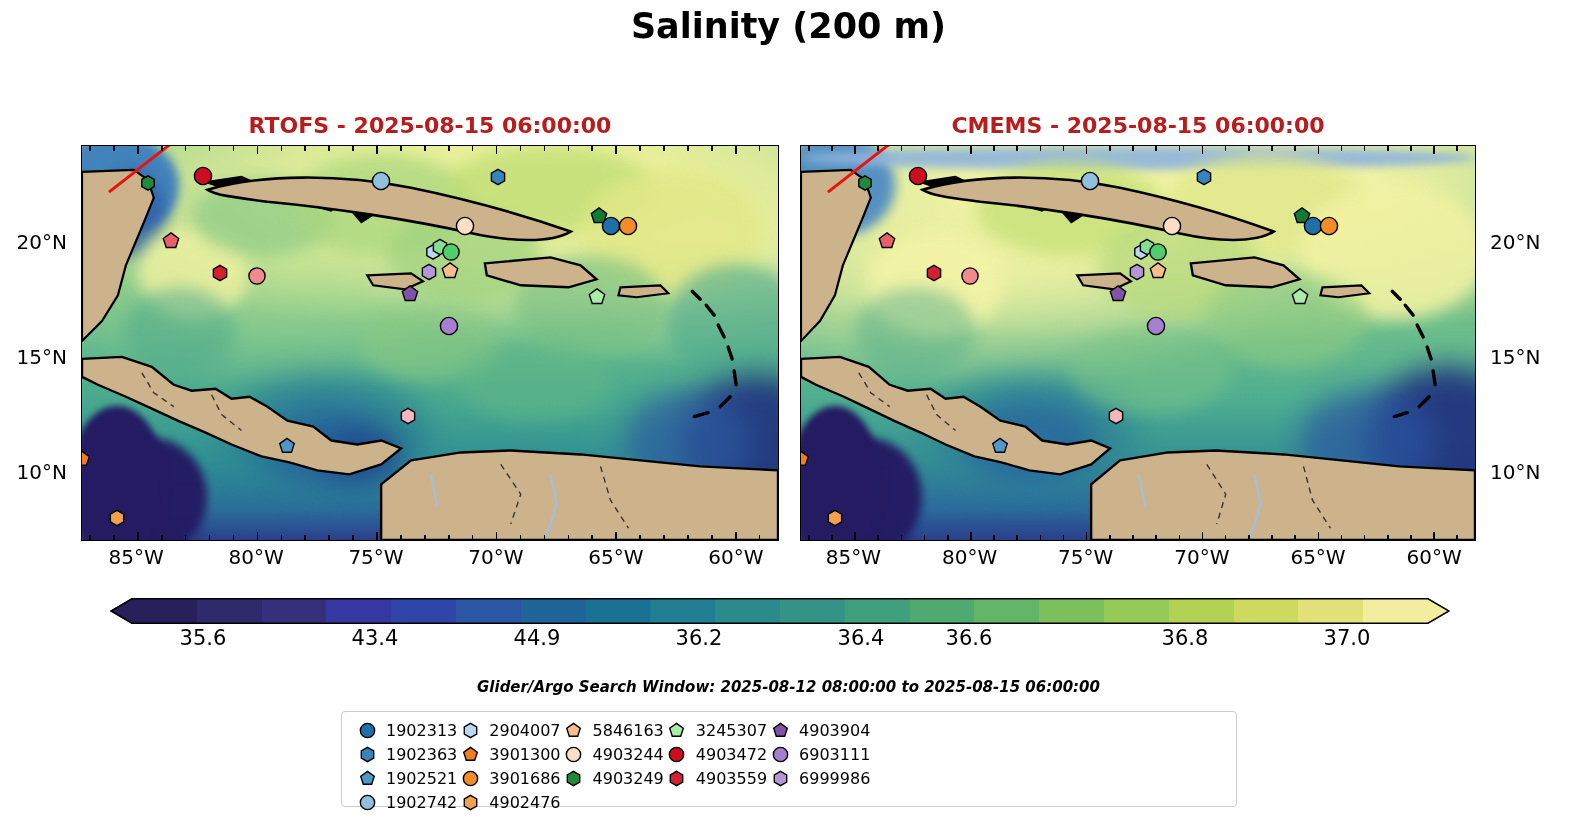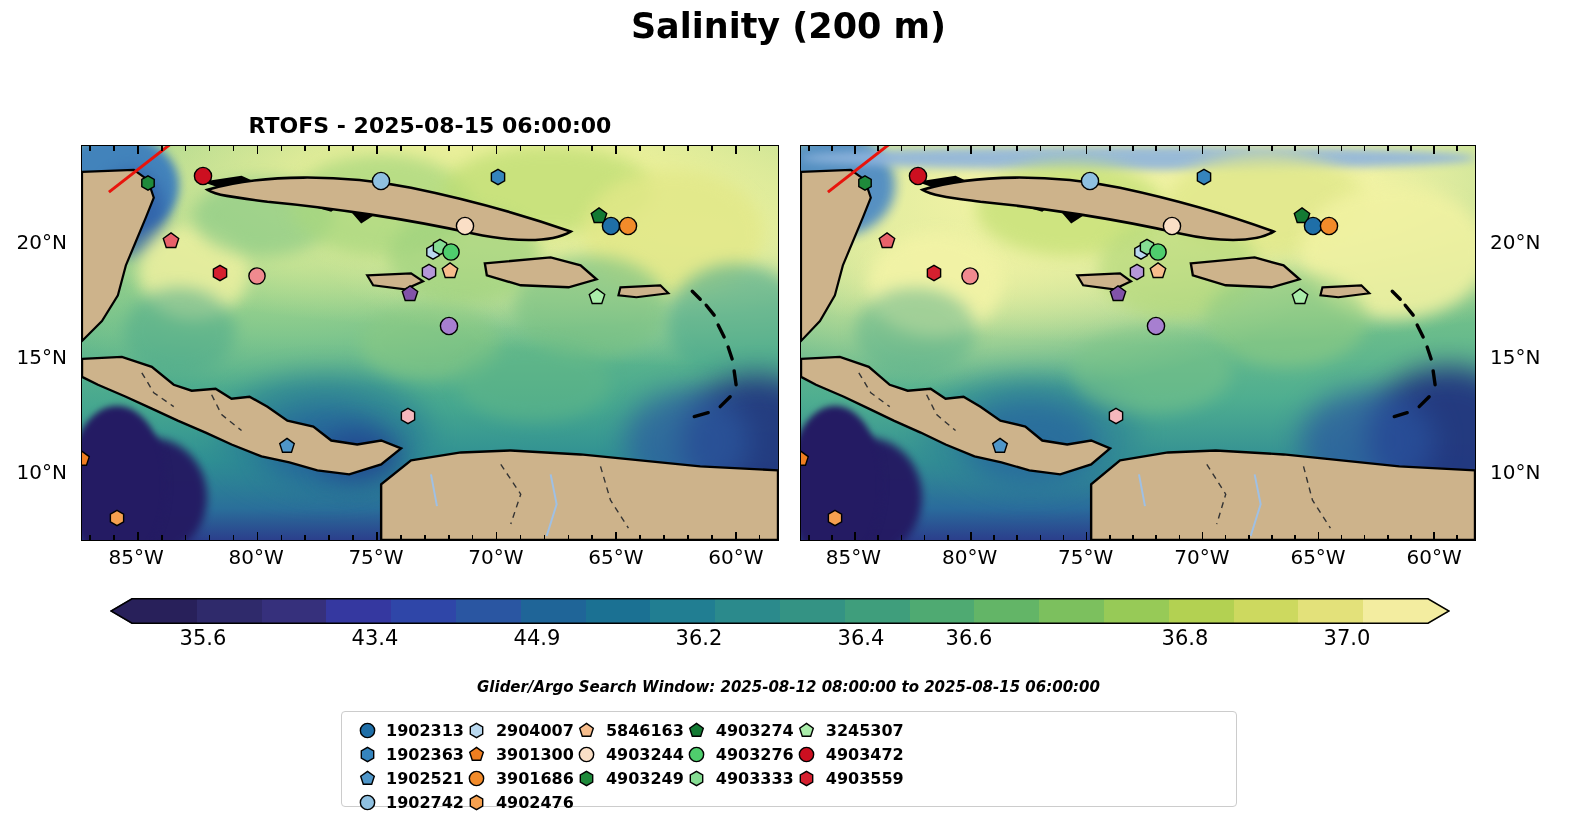--- a/index.html
+++ b/index.html
@@ -14,21 +14,21 @@
     position:absolute;left:0;top:6px;width:1577px;text-align:center;
     font-size:35px;font-weight:bold;color:#000;letter-spacing:0px;
   }
 
   .panel{position:absolute;top:145px;height:396px;box-sizing:border-box;}
   .panel.left{left:81px;width:698px;}
   .panel.right{left:800px;width:676px;}
 
   .panel-title{
     position:absolute;top:-32px;left:0;width:100%;text-align:center;
-    font-size:22px;font-weight:bold;color:#000000;white-space:nowrap;
+    font-size:22px;font-weight:bold;color:#b91c1c;white-space:nowrap;
   }
 
   .mapbox{
     position:absolute;inset:0;overflow:hidden;
     border:1.6px solid #000;box-sizing:border-box;background:#9fc0e4;
   }
   .maplayer{position:absolute;inset:0;}
 
   
   .ocean-base{
@@ -81,21 +81,21 @@
   }
 
   
   #legend{
     position:absolute;left:341px;top:711px;width:896px;height:96px;
     border:1px solid #cccccc;border-radius:4px;background:#ffffff;
     box-sizing:border-box;padding:8px 10px 6px 12px;
   }
   #legend-grid{display:flex;gap:0px;}
   .lg-col{display:flex;flex-direction:column;gap:3px;}
-  .lg-item{display:flex;align-items:center;height:21px;font-weight:bold;}
+  .lg-item{display:flex;align-items:center;height:21px;}
   .lg-sym{width:26px;display:flex;align-items:center;justify-content:center;}
   .lg-txt{font-size:16px;color:#000;margin-left:6px;white-space:nowrap;}
 </style>
 </head>
 <body>
 
 <div id="root">
 
   <div class="fig-title">Salinity (200 m)</div>
 
@@ -371,20 +371,21 @@
         <div class="xlab" style="left: 59.4502%;">70°W</div>
         <div class="xlab" style="left: 76.6323%;">65°W</div>
         <div class="xlab" style="left: 93.8144%;">60°W</div>
         <div class="ylab-l" style="top: 24.4186%;">20°N</div>
         <div class="ylab-l" style="top: 53.4884%;">15°N</div>
         <div class="ylab-l" style="top: 82.5581%;">10°N</div>
       </div>
   </div>
 
   <div class="panel right">
+    <div class="panel-title">CMEMS - 2025-08-15 06:00:00</div>
     <div class="mapbox">
       <div class="maplayer">
         <div class="ocean-base" style="background:
              radial-gradient(150% 70% at 55% 10%, #f0f2a4 0%, #f0f2a4 20%, rgba(240,242,164,0) 58%),
              radial-gradient(80% 50% at 24% 30%, #eef1a0 0%, rgba(238,241,160,0) 66%),
              linear-gradient(180deg,#93ce88 0%,#86c986 24%,#6cbd8b 46%,#4fae90 64%,#338f93 80%,#2a6b9c 92%,#2b3f8c 100%);"></div>
         <div class="o" style="left:-4%;top:-3%;width:18%;height:26%;background:#4f8cc4;opacity:.95;filter:blur(6px);"></div>
         <div class="o" style="left:0%;top:0%;width:100%;height:6%;background:#8fb4dd;opacity:.9;filter:blur(4px);"></div>
         <div class="o" style="left:10%;top:22%;width:20%;height:26%;background:#f2f3a6;opacity:.9;"></div>
         <div class="o" style="left:26%;top:4%;width:28%;height:24%;background:#c6e178;opacity:.8;"></div>
@@ -775,64 +776,64 @@
                 <polygon points="8.50,1.34 14.70,4.92 14.70,12.08 8.50,15.66 2.30,12.08 2.30,4.92" fill="#1f8a3b" stroke="#000" stroke-width="1.4"></polygon>
               </svg>
             </span>
             <span class="lg-txt">4903249</span>
           </div>
         </div>
         <div class="lg-col">
           <div class="lg-item">
             <span class="lg-sym">
               <svg class="shape" width="17" height="17" viewBox="0 0 17 17">
-                <polygon points="8.50,1.34 15.31,6.29 12.71,14.29 4.29,14.29 1.69,6.29" fill="#137a33" stroke="#000" stroke-width="1.4"></polygon>
-              </svg>
-            </span>
-            <span class="lg-txt">4903274</span>
-          </div>
-          <div class="lg-item">
-            <span class="lg-sym">
-              <svg class="shape" width="17" height="17" viewBox="0 0 17 17">
-                <circle cx="8.5" cy="8.5" r="7.16" fill="#4fce6d" stroke="#000" stroke-width="1.4"></circle>
-              </svg>
-            </span>
-            <span class="lg-txt">4903276</span>
-          </div>
-          <div class="lg-item">
-            <span class="lg-sym">
-              <svg class="shape" width="17" height="17" viewBox="0 0 17 17">
-                <polygon points="8.50,1.34 14.70,4.92 14.70,12.08 8.50,15.66 2.30,12.08 2.30,4.92" fill="#86dd93" stroke="#000" stroke-width="1.4"></polygon>
-              </svg>
-            </span>
-            <span class="lg-txt">4903333</span>
+                <polygon points="8.50,1.34 15.31,6.29 12.71,14.29 4.29,14.29 1.69,6.29" fill="#aaedaa" stroke="#000" stroke-width="1.4"></polygon>
+              </svg>
+            </span>
+            <span class="lg-txt">3245307</span>
+          </div>
+          <div class="lg-item">
+            <span class="lg-sym">
+              <svg class="shape" width="17" height="17" viewBox="0 0 17 17">
+                <circle cx="8.5" cy="8.5" r="7.16" fill="#cc0f20" stroke="#000" stroke-width="1.4"></circle>
+              </svg>
+            </span>
+            <span class="lg-txt">4903472</span>
+          </div>
+          <div class="lg-item">
+            <span class="lg-sym">
+              <svg class="shape" width="17" height="17" viewBox="0 0 17 17">
+                <polygon points="8.50,1.34 14.70,4.92 14.70,12.08 8.50,15.66 2.30,12.08 2.30,4.92" fill="#d5202f" stroke="#000" stroke-width="1.4"></polygon>
+              </svg>
+            </span>
+            <span class="lg-txt">4903559</span>
           </div>
         </div>
         <div class="lg-col">
           <div class="lg-item">
             <span class="lg-sym">
               <svg class="shape" width="17" height="17" viewBox="0 0 17 17">
-                <polygon points="8.50,1.34 15.31,6.29 12.71,14.29 4.29,14.29 1.69,6.29" fill="#aaedaa" stroke="#000" stroke-width="1.4"></polygon>
-              </svg>
-            </span>
-            <span class="lg-txt">3245307</span>
-          </div>
-          <div class="lg-item">
-            <span class="lg-sym">
-              <svg class="shape" width="17" height="17" viewBox="0 0 17 17">
-                <circle cx="8.5" cy="8.5" r="7.16" fill="#cc0f20" stroke="#000" stroke-width="1.4"></circle>
-              </svg>
-            </span>
-            <span class="lg-txt">4903472</span>
-          </div>
-          <div class="lg-item">
-            <span class="lg-sym">
-              <svg class="shape" width="17" height="17" viewBox="0 0 17 17">
-                <polygon points="8.50,1.34 14.70,4.92 14.70,12.08 8.50,15.66 2.30,12.08 2.30,4.92" fill="#d5202f" stroke="#000" stroke-width="1.4"></polygon>
-              </svg>
-            </span>
-            <span class="lg-txt">4903559</span>
+                <polygon points="8.50,1.34 15.31,6.29 12.71,14.29 4.29,14.29 1.69,6.29" fill="#8153a8" stroke="#000" stroke-width="1.4"></polygon>
+              </svg>
+            </span>
+            <span class="lg-txt">4903904</span>
+          </div>
+          <div class="lg-item">
+            <span class="lg-sym">
+              <svg class="shape" width="17" height="17" viewBox="0 0 17 17">
+                <circle cx="8.5" cy="8.5" r="7.16" fill="#a77fd0" stroke="#000" stroke-width="1.4"></circle>
+              </svg>
+            </span>
+            <span class="lg-txt">6903111</span>
+          </div>
+          <div class="lg-item">
+            <span class="lg-sym">
+              <svg class="shape" width="17" height="17" viewBox="0 0 17 17">
+                <polygon points="8.50,1.34 14.70,4.92 14.70,12.08 8.50,15.66 2.30,12.08 2.30,4.92" fill="#b597d8" stroke="#000" stroke-width="1.4"></polygon>
+              </svg>
+            </span>
+            <span class="lg-txt">6999986</span>
           </div>
         </div>
       </div>
   </div>
 
 </div>
 
 </body></html>

